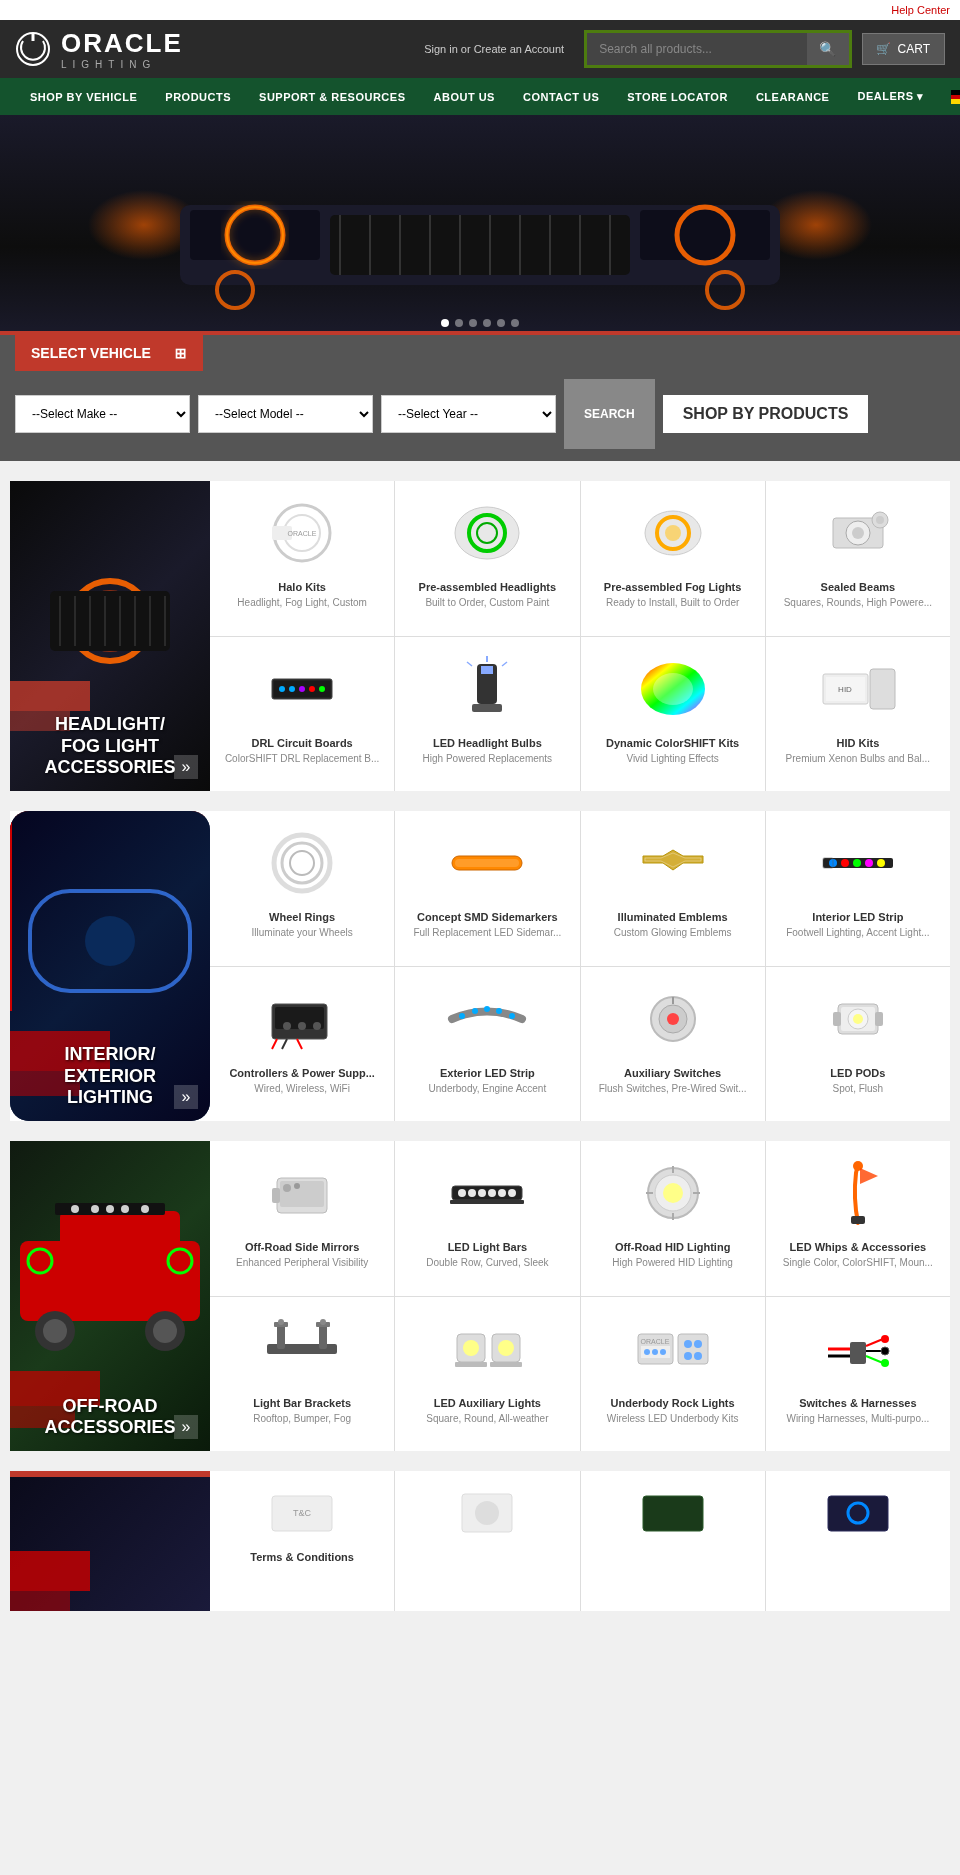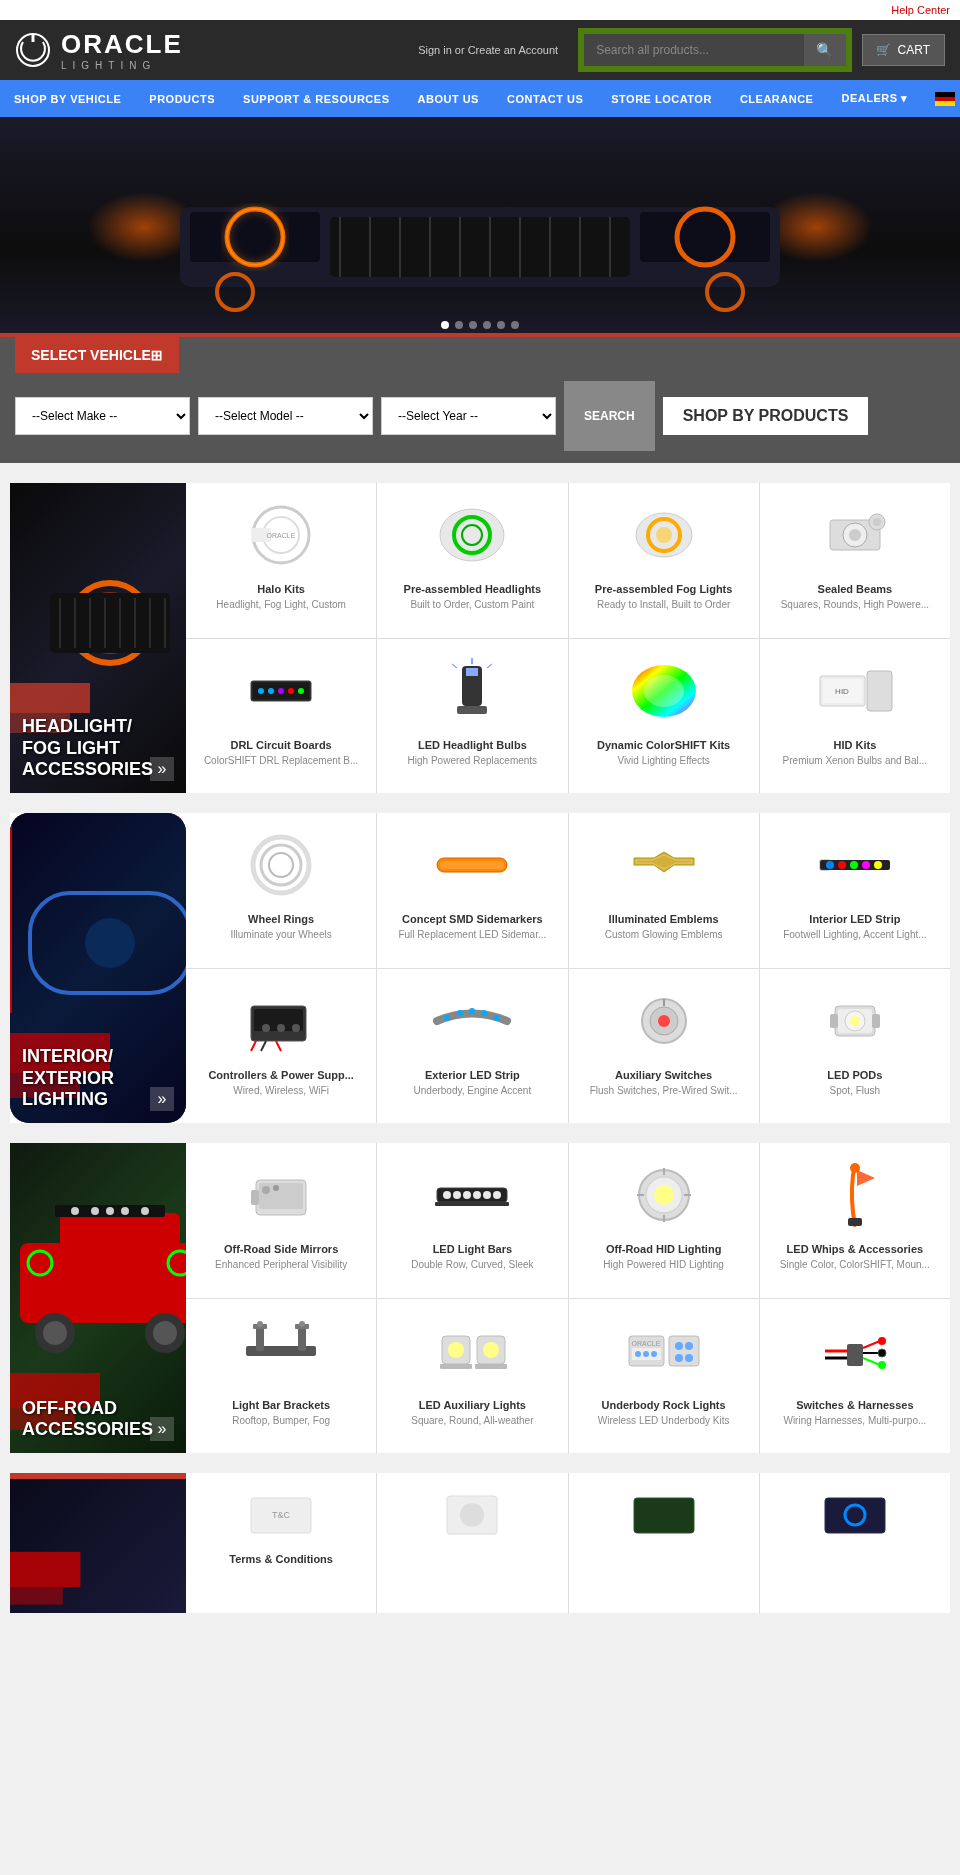--- a/index.html
+++ b/index.html
@@ -6,48 +6,48 @@
     body { font-family: Arial, sans-serif; font-size: 12px; background: #f0f0f0; width: 960px; }
 
     
     .top-bar { background: #fff; text-align: right; padding: 4px 10px; font-size: 11px; color: #c00; }
 
     
     .header { background: #2a2a2a; display: flex; align-items: center; padding: 8px 15px; gap: 10px; }
     .logo { display: flex; align-items: center; gap: 4px; }
     .header-spacer { flex: 1; }
     .header-auth { color: #ccc; font-size: 11px; margin-right: 10px; white-space: nowrap; }
-    .search-bar { display: flex; border: 6px solid #4d7c0f; overflow: hidden; }
+    .search-bar { display: flex; border: 3px solid #4d7c0f; overflow: hidden; }
     .search-bar input { background: #444; border: none; color: #ccc; padding: 8px 12px; width: 220px; outline: none; font-size: 12px; }
     .search-bar input::placeholder { color: #888; }
     .search-btn { background: #555; border: none; color: white; padding: 8px 12px; cursor: pointer; font-size: 14px; }
     .cart-btn { background: #555; border: 1px solid #777; color: white; padding: 8px 14px; cursor: pointer; font-size: 12px; display: flex; align-items: center; gap: 6px; white-space: nowrap; }
 
     
-    .nav { background: #3b82f6; display: flex; align-items: stretch; }
+    .nav { background: #14532d; display: flex; align-items: stretch; padding-left: 16px; }
     .nav-item { color: white; padding: 12px 14px; font-size: 11px; font-weight: bold; cursor: pointer; text-transform: uppercase; letter-spacing: 0.5px; white-space: nowrap; display: flex; align-items: center; gap: 4px; }
     .nav-flag { width: 20px; height: 14px; background: linear-gradient(to bottom, #000 33%, #c00 33%, #c00 66%, #ffd700 66%); margin-left: 4px; }
 
     
     .hero { position: relative; height: 220px; background: #1a1a2e; overflow: hidden; }
     .hero-dots { position: absolute; bottom: 8px; left: 50%; transform: translateX(-50%); display: flex; gap: 6px; }
     .hero-dot { width: 8px; height: 8px; border-radius: 50%; background: rgba(255,255,255,0.4); cursor: pointer; }
     .hero-dot.active { background: white; }
 
     
     .vehicle-bar { background: #555; padding: 0 15px 12px; }
-    .select-vehicle-btn { background: #c0392b; color: white; padding: 10px 16px; font-size: 14px; font-weight: bold; display: inline-flex; align-items: center; gap: 0; cursor: pointer; }
+    .select-vehicle-btn { background: #c0392b; color: white; padding: 10px 16px; font-size: 14px; font-weight: bold; display: inline-flex; align-items: center; gap: 24px; cursor: pointer; }
     .vehicle-selects { display: flex; gap: 8px; margin-top: 8px; align-items: center; }
     .vehicle-selects select { padding: 10px 12px; border: 1px solid #ccc; background: white; font-size: 12px; width: 175px; cursor: pointer; }
     .search-vehicle-btn { background: #888; color: white; border: none; padding: 28px 20px; font-weight: bold; font-size: 12px; cursor: pointer; }
     .shop-products-btn { background: white; color: #333; border: none; padding: 10px 20px; font-weight: bold; font-size: 16px; cursor: pointer; }
 
     
     .section { display: flex; margin: 20px 10px; gap: 0; background: white; }
-    .section-banner { width: 176px; min-height: 300px; position: relative; overflow: hidden; flex-shrink: 0; }
+    .section-banner { width: 200px; min-height: 300px; position: relative; overflow: hidden; flex-shrink: 0; text-align: center; }
     .banner-overlay { position: absolute; inset: 0; display: flex; flex-direction: column; justify-content: flex-end; padding: 12px; }
     .banner-title { color: white; font-size: 18px; font-weight: bold; text-transform: uppercase; line-height: 1.2; text-shadow: 1px 1px 3px rgba(0,0,0,0.8); }
     .banner-arrow { position: absolute; bottom: 12px; right: 12px; background: rgba(255,255,255,0.2); color: white; width: 24px; height: 24px; display: flex; align-items: center; justify-content: center; font-size: 16px; }
     .products-grid { flex: 1; display: grid; grid-template-columns: repeat(4, 1fr); gap: 1px; background: #ddd; }
     .product-cell { background: white; padding: 12px 8px; text-align: center; cursor: pointer; }
     .product-img-placeholder { width: 100%; height: 80px; display: flex; align-items: center; justify-content: center; margin-bottom: 8px; }
     .product-name { font-weight: bold; font-size: 11px; color: #333; margin-bottom: 3px; }
     .product-sub { font-size: 10px; color: #888; line-height: 1.3; }
 
     

